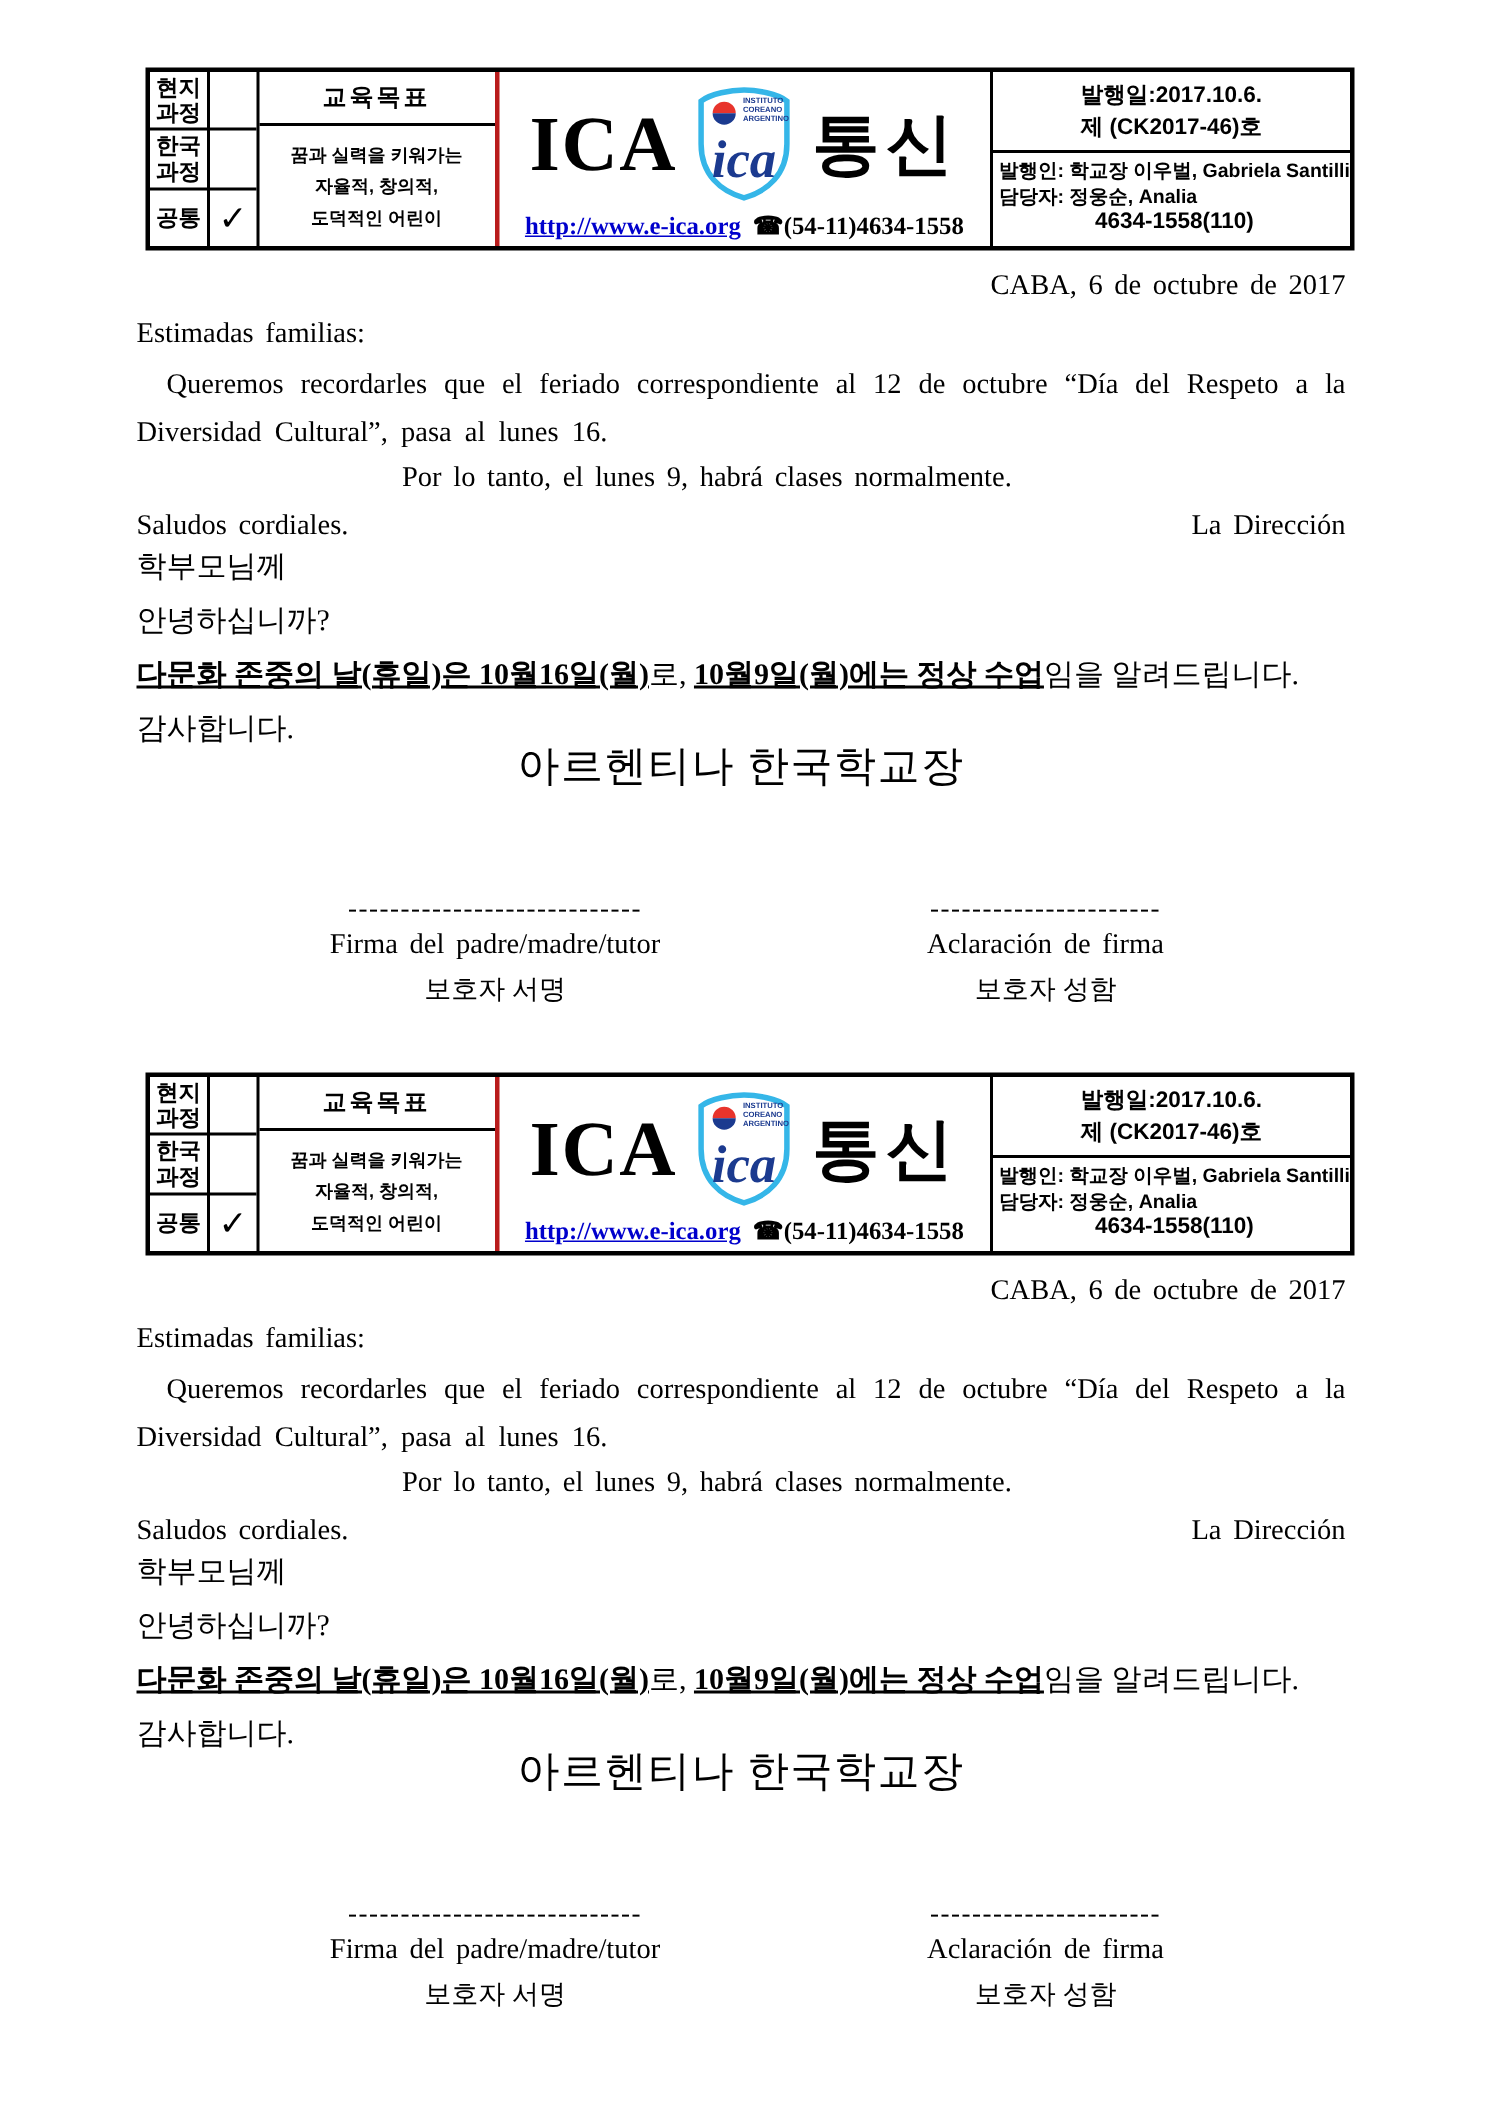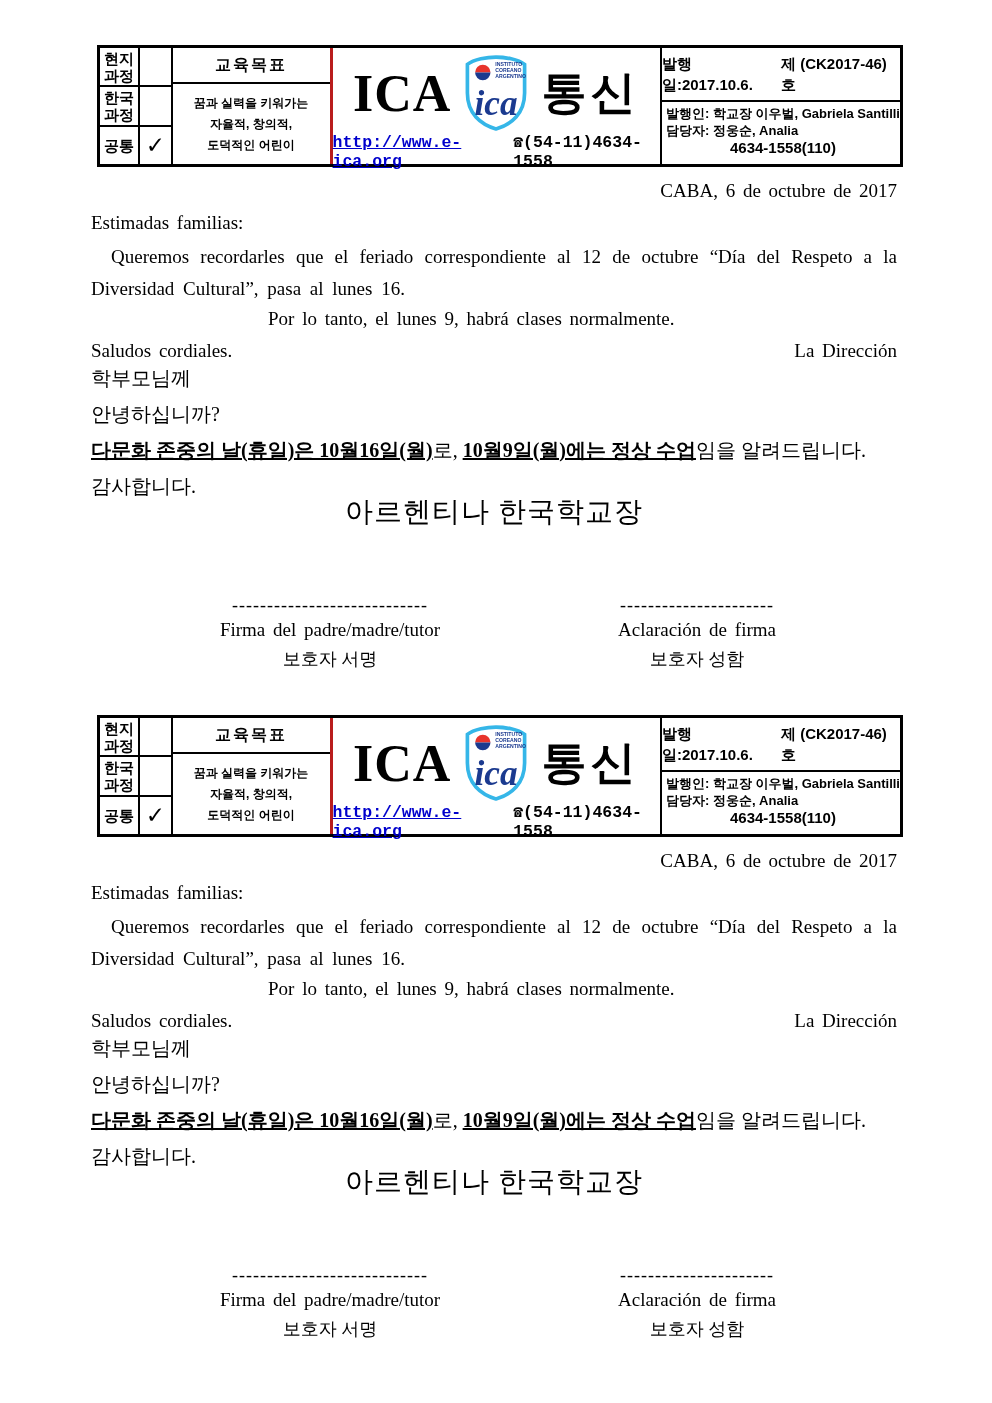--- a/index.html
+++ b/index.html
@@ -26,24 +26,24 @@
   .col-goal{width:168px;display:flex;flex-direction:column;border-right:3px solid #b91c1c;}
   .goal-title{height:34px;display:flex;align-items:center;justify-content:center;
     border-bottom:2px solid #000;font-weight:bold;font-size:16px;letter-spacing:2px;}
   .goal-body{flex:1;display:flex;flex-direction:column;align-items:center;justify-content:center;
     font-weight:bold;font-size:12px;line-height:21px;text-align:center;}
   .col-logo{width:346px;display:flex;flex-direction:column;border-right:2px solid #000;}
   .logo-row{height:84px;display:flex;align-items:center;justify-content:center;gap:12px;padding-top:6px;}
   .ica-word{font-family:"Liberation Serif", serif;font-weight:bold;font-size:52px;letter-spacing:1px;}
   .tongsin{font-family:"Liberation Sans", sans-serif;font-weight:bold;font-size:45px;letter-spacing:4px;}
   .url-row{flex:1;display:flex;align-items:center;justify-content:center;gap:8px;
-    font-weight:bold;font-size:16.5px;font-family:Liberation Mono, monospace;}
+    font-weight:bold;font-size:16.5px;font-family:Liberation Serif, serif;}
   .url-row a{color:#0000cc;text-decoration:underline;}
   .col-issue{flex:1;display:flex;flex-direction:column;}
-  .issue-top{height:52px;display:flex;flex-direction:row;align-items:center;justify-content:center;
+  .issue-top{height:52px;display:flex;flex-direction:column;align-items:center;justify-content:center;
     border-bottom:2px solid #000;font-weight:bold;font-size:15px;line-height:21px;}
   .issue-bottom{flex:1;padding:3px 0 2px 4px;font-weight:bold;font-size:13px;line-height:17px;overflow:hidden;}
   .issue-bottom .nowrap{white-space:nowrap;overflow:hidden;}
   .issue-phone{text-align:center;font-size:15px;}
 
   
   .line{position:absolute;left:91px;width:806px;font-size:19px;line-height:22px;}
   .es{word-spacing:3px;}
   .date-line{top:135px;text-align:right;}
   .greeting{top:167px;}

